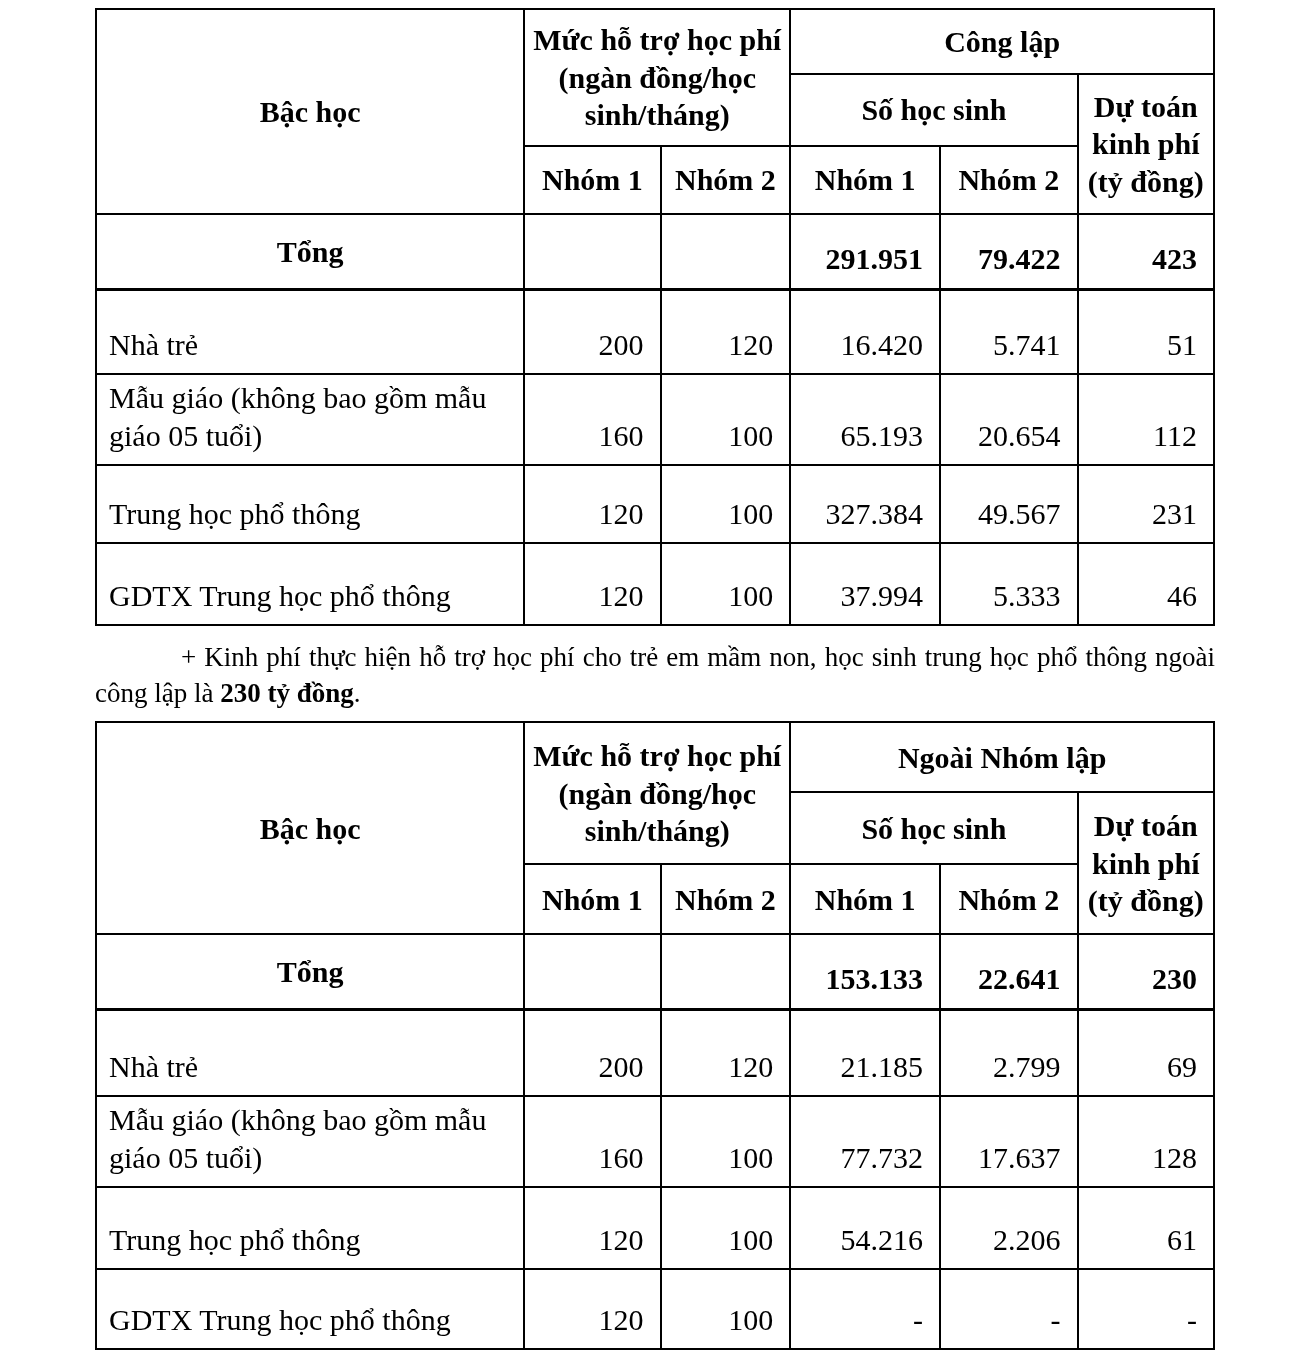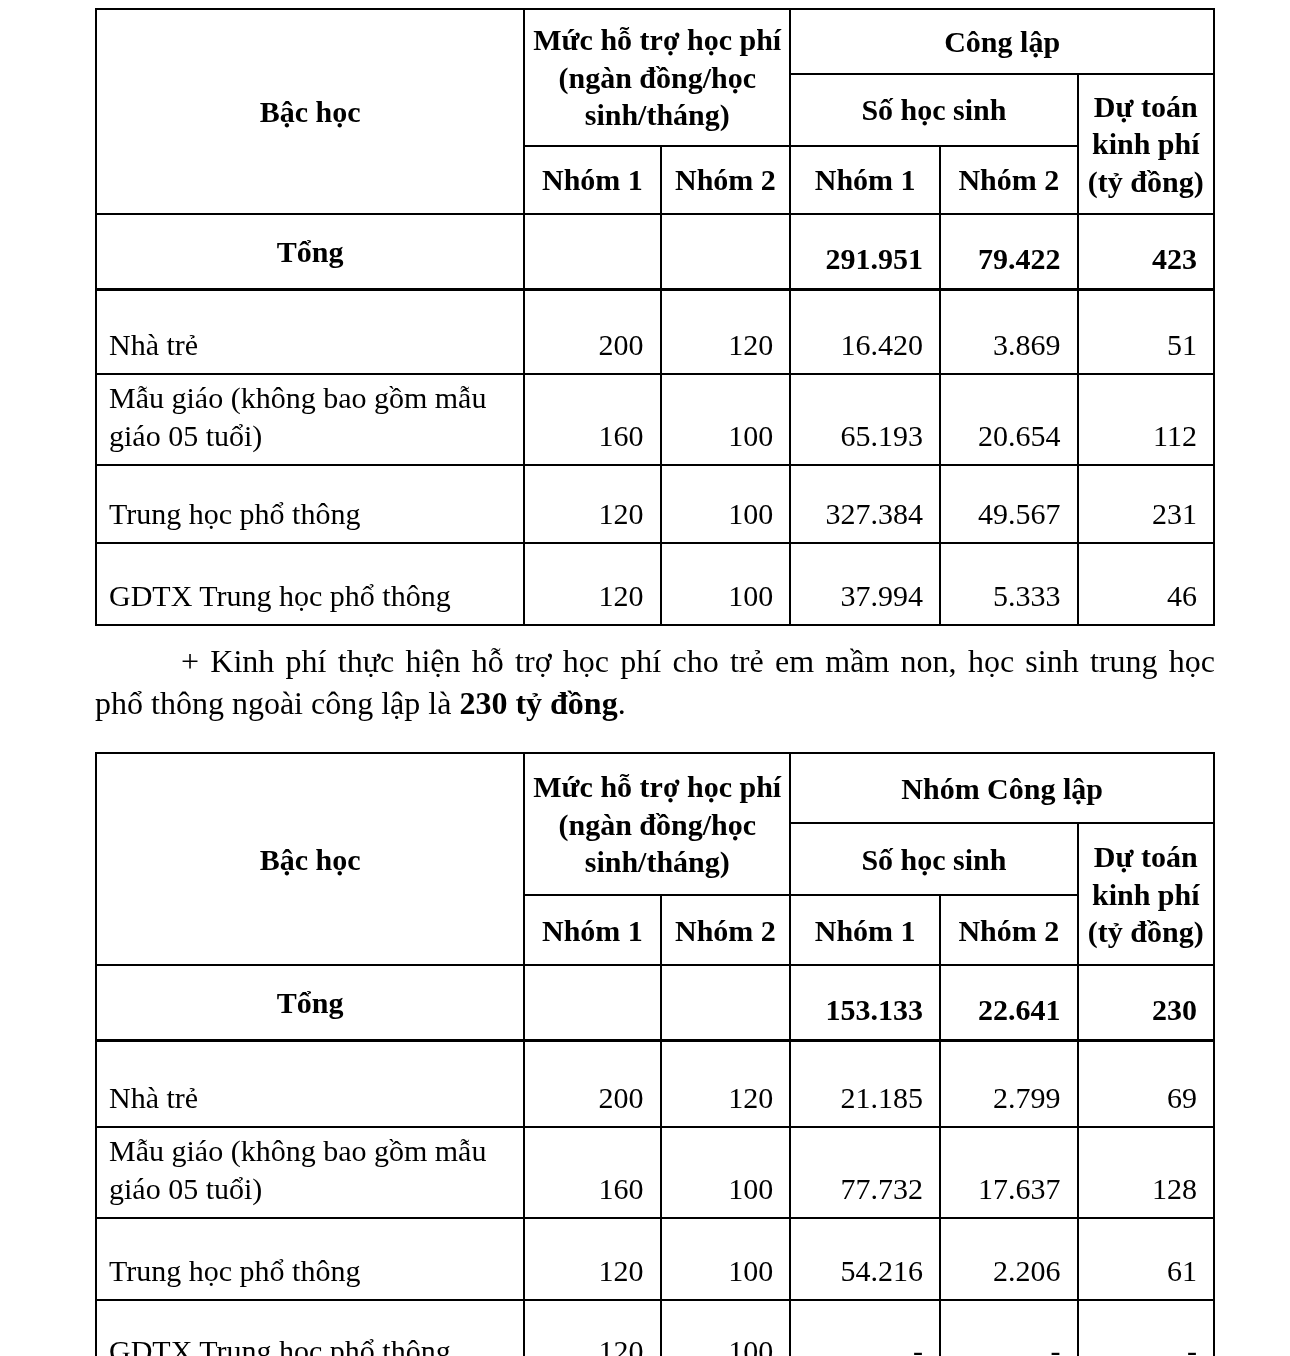--- a/index.html
+++ b/index.html
@@ -50,25 +50,25 @@
     font-weight: bold;
     border-bottom-width: 3px;
   }
   tr.total-row td.cell-label {
     text-align: center;
     vertical-align: middle;
     padding: 0 6px;
   }
   .between-para {
     width: 1120px;
-    font-size: 32px;
+    font-size: 27px;
     line-height: 1.32;
     text-align: justify;
     text-indent: 86px;
-    margin: 14px 0 28px 0;
+    margin: 14px 0 10px 0;
   }
   .between-para strong { font-weight: bold; }
 </style>
 </head>
 <body>
 
 <div class="page">
 
   <table class="doc-table">
     <colgroup>
@@ -106,21 +106,21 @@
           <td class="cell-num"></td>
           <td class="cell-num">291.951</td>
           <td class="cell-num">79.422</td>
           <td class="cell-num">423</td>
         </tr>
         <tr style="height: 85px;">
           <td class="cell-label">Nhà trẻ</td>
           <td class="cell-num">200</td>
           <td class="cell-num">120</td>
           <td class="cell-num">16.420</td>
-          <td class="cell-num">3.869</td>
+          <td class="cell-num">5.741</td>
           <td class="cell-num">51</td>
         </tr>
         <tr style="height: 84px;">
           <td class="cell-label">Mẫu giáo (không bao gồm mẫu giáo 05 tuổi)</td>
           <td class="cell-num">160</td>
           <td class="cell-num">100</td>
           <td class="cell-num">65.193</td>
           <td class="cell-num">20.654</td>
           <td class="cell-num">112</td>
         </tr>
@@ -154,21 +154,21 @@
       <col style="width:12.3%">
       <col style="width:12.2%">
     </colgroup>
     <thead>
       <tr style="height:70px">
         <th rowspan="3">Bậc học</th>
         <th colspan="2" rowspan="2">
           <div>Mức hỗ trợ học phí</div>
           <div>(ngàn đồng/học sinh/tháng)</div>
         </th>
-        <th colspan="3">Nhóm Công lập</th>
+        <th colspan="3">Ngoài Nhóm lập</th>
       </tr>
       <tr style="height:72px">
         <th colspan="2">Số học sinh</th>
         <th rowspan="2">Dự toán kinh phí (tỷ đồng)</th>
       </tr>
       <tr style="height:70px">
         <th>Nhóm 1</th>
         <th>Nhóm 2</th>
         <th>Nhóm 1</th>
         <th>Nhóm 2</th>

